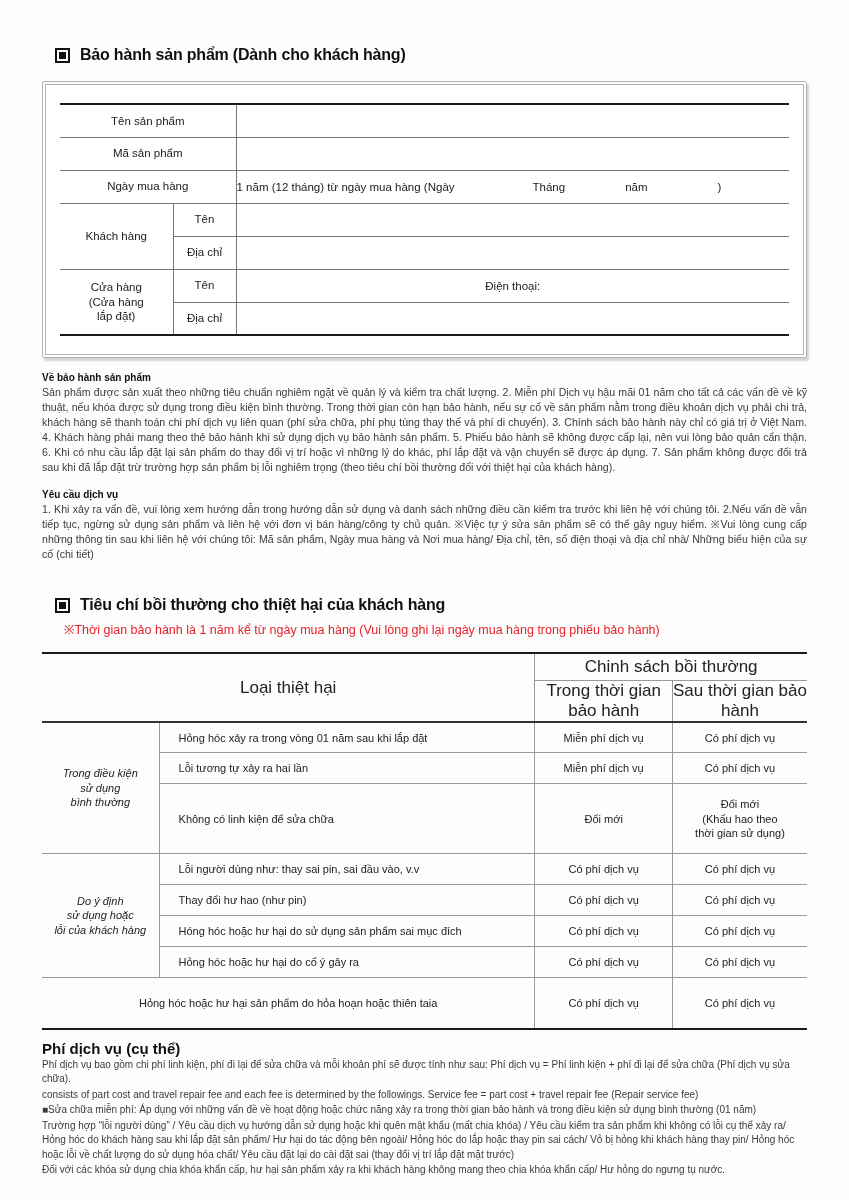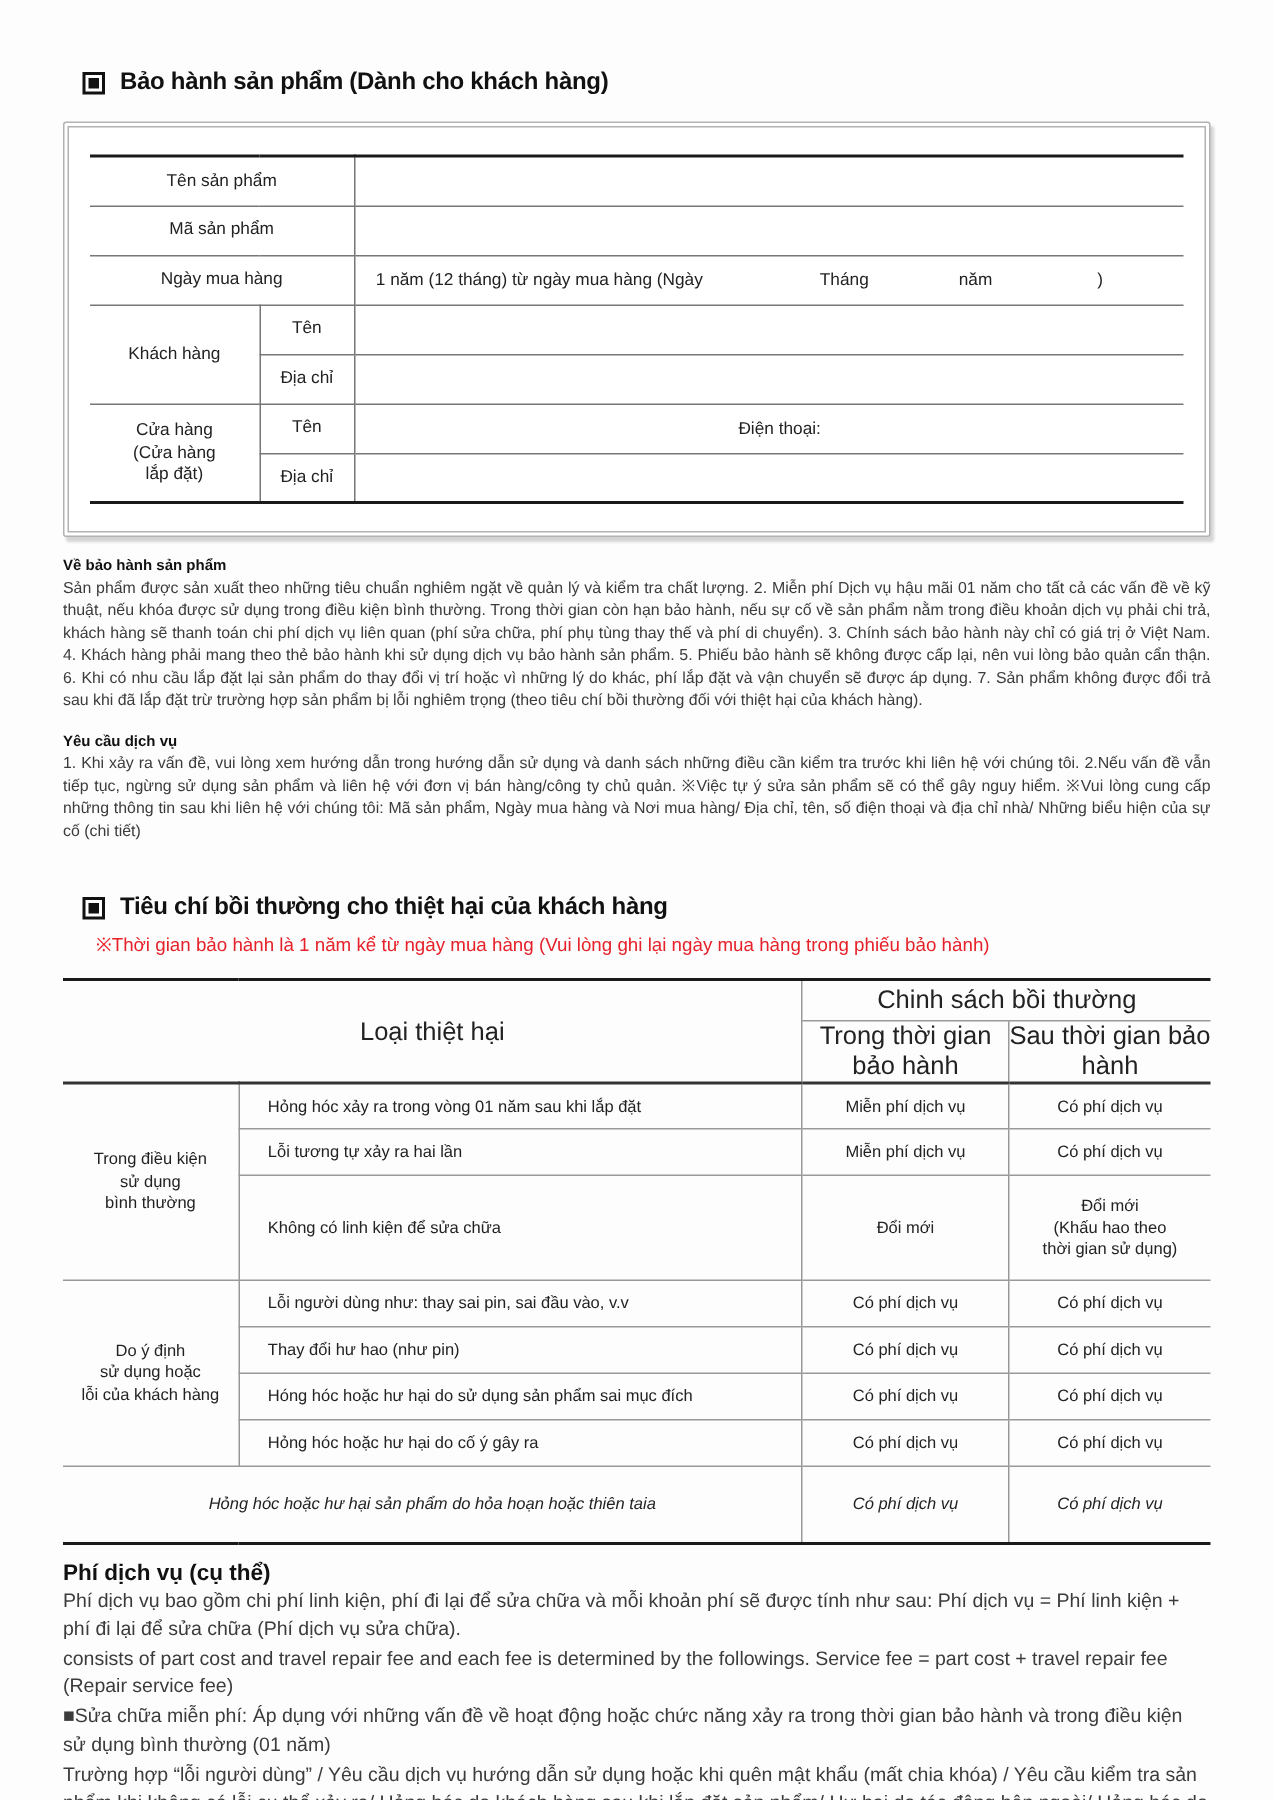--- a/index.html
+++ b/index.html
@@ -22,49 +22,49 @@
   .frame {
     margin-top:17px; border:4px double #b2b2b2; background:#fff;
     box-shadow:2px 3px 2px #d4d4d4; padding:18px 14px; border-radius:2px;
   }
   table { border-collapse:collapse; table-layout:fixed; width:100%; }
   .form-tbl { border-top:2.5px solid #1a1a1a; border-bottom:2.5px solid #1a1a1a; }
   .form-tbl td { border:1px solid #777; height:33px; font-size:11.5px; color:#222; vertical-align:middle; }
   .form-tbl td.no-l { border-left:none; }
   .form-tbl td.no-r { border-right:none; }
   .form-tbl .lbl { text-align:center; white-space:pre-line; line-height:1.25; }
-  .form-tbl .val { padding-left:14px; }
+  .form-tbl .val { }
   .form-tbl .val-center { text-align:center; }
   .date-flex { display:flex; align-items:center; }
   .date-flex .gap1 { margin-left:78px; }
   .date-flex .gap2 { margin-left:60px; }
   .date-flex .gap3 { margin-left:70px; }
 
   
   .sub-h { font-size:10px; font-weight:bold; color:#111; margin-top:14px; }
   .para { font-size:10.6px; line-height:1.42; color:#3b3b3b; text-align:justify; margin-top:2px; }
 
   
   .comp-tbl { margin-top:14px; border-top:2.5px solid #1a1a1a; border-bottom:2.5px solid #1a1a1a; }
   .comp-tbl td { border:1px solid #999; font-size:11px; color:#222; vertical-align:middle; text-align:center; }
   .comp-tbl td.no-l { border-left:none; }
   .comp-tbl td.no-r { border-right:none; }
   .comp-tbl td.desc { text-align:left; padding-left:19px; }
   .comp-tbl .hrow td { height:27px; font-size:17px; }
   .comp-tbl .hdr-bot { border-bottom:2px solid #333; }
-  .comp-tbl .grp { white-space:pre-line; line-height:1.35; }
+  .comp-tbl .grp { white-space:pre-line; line-height:1.35;font-style:italic; }
   .comp-tbl .grp-sep td { border-top:1.5px solid #4a4a4a; }
   .comp-tbl tr td { height:31px; }
   .comp-tbl tr.tall td { height:70px; }
-  .comp-tbl tr.foot td { height:51px;font-style:italic; }
+  .comp-tbl tr.foot td { height:51px; }
   .pre { white-space:pre-line; line-height:1.3; }
 
   
   .fee-title { font-size:15px; font-weight:bold; color:#111; margin-top:10px; }
-  .fee-para { font-size:13px; line-height:1.45; color:#3b3b3b; margin-top:1px; }
+  .fee-para { font-size:10px; line-height:1.45; color:#3b3b3b; margin-top:1px; }
   .fee-block { margin-top:8px; }
 </style>
 </head>
 <body>
 
 <div class="page">
 
   <div class="sec-head">
     <span class="sq-icon">
         <span></span>

